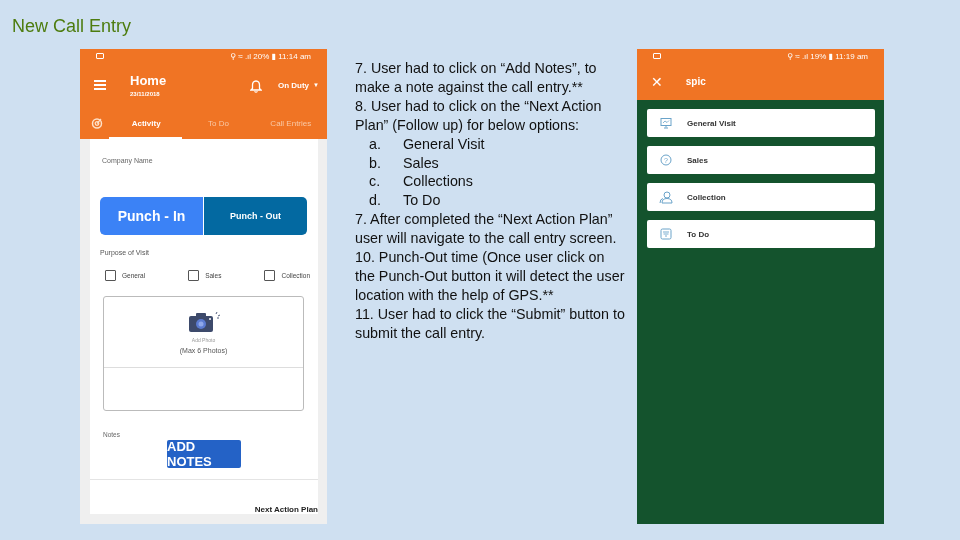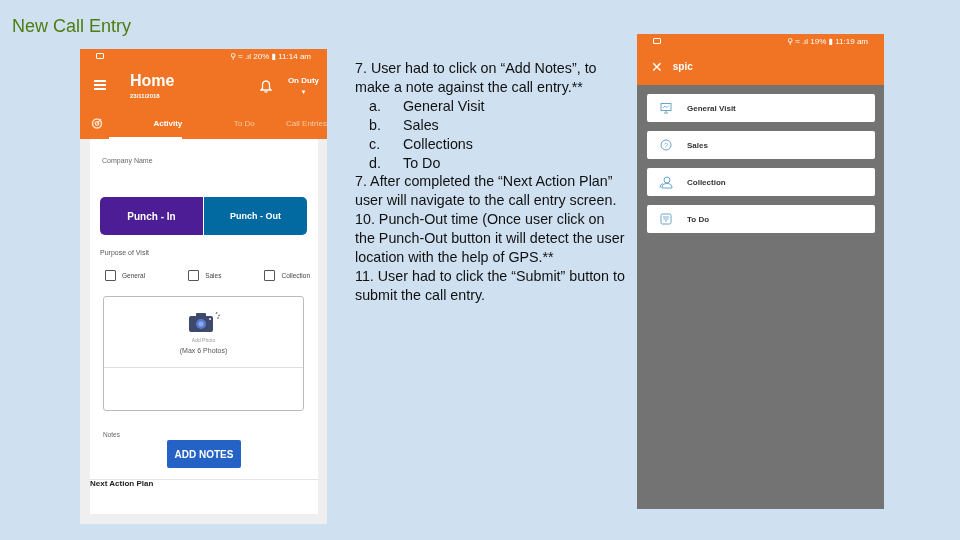--- a/index.html
+++ b/index.html
@@ -25,81 +25,81 @@
     height: 14px; display: flex; align-items: center; justify-content: space-between;
     padding: 0 16px; font-size: 8px; color: #fff;
   }
   .status-bar .img-icon { width: 8px; height: 6px; border: 1px solid #fff; border-radius: 1px; }
   .appbar1 {
     height: 44px; display: flex; align-items: center; padding: 0 8px;
   }
   .hamburger { width: 12px; display: flex; flex-direction: column; gap: 2px; margin-left: 6px; }
   .hamburger span { height: 2px; background: #fff; display: block; }
   .home-block { margin-left: 24px; }
-  .home-title { font-size: 16px; font-weight: bold; }
+  .home-title { font-size: 13px; font-weight: bold; }
   .home-date { font-size: 6px; font-weight: bold; margin-top: 3px; }
   .bell { margin-left: auto; width: 12px; height: 13px; position: relative; }
   .bell svg { width: 12px; height: 13px; }
-  .duty { margin-left: 16px; font-size: 8px; font-weight: bold; display: flex; align-items: center; gap: 4px; flex-direction: column; }
+  .duty { margin-left: 16px; font-size: 8px; font-weight: bold; display: flex; align-items: center; gap: 4px; }
   .duty .caret { font-size: 6px; }
   .tabs1 { height: 32px; display: flex; align-items: center; font-size: 8px; position: relative; }
   .tabs1 .target { width: 26px; display: flex; justify-content: center; margin-left: 4px; }
-  .tab { flex: 1; text-align: right; }
+  .tab { flex: 1; text-align: center; }
   .tab.active { font-weight: bold; color: #fff; }
   .tab.inactive { color: #f9c9a6; }
   .tab-underline { position: absolute; left: 29px; bottom: 0; width: 73px; height: 2px; background: #fff; }
 
   .content1 {
     position: absolute; left: 10px; top: 90px; width: 228px; height: 375px; background: #fff;
   }
   .label-sm { font-size: 7px; color: #666; }
   .company-label { position: absolute; left: 12px; top: 18px; }
   .company-input {
     position: absolute; left: 11px; top: 32px; width: 205px; height: 15px;
     border-bottom: 1px solid #ccc; font-size: 13px; color: #999; display: flex; align-items: center; justify-content: flex-start; padding: 0 2px 0 1px; margin-top: 48px;
   }
   .punch-row { position: absolute; left: 10px; top: 58px; width: 207px; height: 38px; display: flex; border-radius: 5px; overflow: hidden; }
-  .punch-in { flex: 1; background: #4c1d95; color: #fff; font-size: 10px; font-weight: bold; display: flex; align-items: center; justify-content: center; }
+  .punch-in { flex: 1; background: #3b82f6; color: #fff; font-size: 14px; font-weight: bold; display: flex; align-items: center; justify-content: center; }
   .punch-out { flex: 1; background: #0369a1; color: #fff; font-size: 9px; font-weight: bold; display: flex; align-items: center; justify-content: center; border-left: 1px solid #fff; }
   .purpose-label { position: absolute; left: 10px; top: 110px; font-size: 7px; color: #555; }
   .checks { position: absolute; left: 15px; top: 131px; width: 205px; display: flex; justify-content: space-between; }
   .check-item { display: flex; align-items: center; gap: 6px; font-size: 6.5px; color: #444; }
   .cbox { width: 11px; height: 11px; border: 1.5px solid #555; border-radius: 1px; }
   .photo-box {
     position: absolute; left: 13px; top: 157px; width: 201px; height: 115px;
     border: 1px solid #bbb; border-radius: 3px;
   }
   .photo-top { height: 71px; border-bottom: 1px solid #ddd; display: flex; flex-direction: column; align-items: center; padding-top: 14px; }
   .add-photo { font-size: 5px; color: #999; margin-top: 4px; }
   .max-photos { font-size: 7px; color: #555; margin-top: 4px; }
   .notes-label { position: absolute; left: 13px; top: 292px; font-size: 6.5px; color: #666; }
   .add-notes-btn {
     position: absolute; left: 77px; top: 301px; width: 74px; height: 28px;
-    background: #2462c6; color: #fff; font-size: 10px; font-weight: bold;
+    background: #2462c6; color: #fff; font-size: 13px; font-weight: bold;
     display: flex; align-items: center; justify-content: center; border-radius: 2px;
   }
   .divider1 { position: absolute; left: 0; top: 340px; width: 100%; height: 1px; background: #e4e4e4; }
-  .next-action { position: absolute; left: 0; top: 340px; width: 100%; text-align: left; font-size: 8px; font-weight: bold; color: #222; }
+  .next-action { position: absolute; left: 0; top: 366px; width: 100%; text-align: right; font-size: 8px; font-weight: bold; color: #222; }
 
   
   .notes-text {
     position: absolute; left: 355px; top: 59px; width: 270px;
     font-size: 14.3px; line-height: 18.9px; color: #111;
   }
   .notes-text .sub { display: flex; padding-left: 14px; }
   .notes-text .sub .letter { width: 34px; }
 
   
   .phone2 {
-    position: absolute; left: 637px; top: 34px; width: 247px; height: 475px;
-    background: #737373; overflow: hidden;
+    position: absolute; left: 637px; top: 49px; width: 247px; height: 475px;
+    background: #14532d; overflow: hidden;
   }
   .appbar2 { height: 37px; display: flex; align-items: center; padding: 0 14px; }
   .close-x { font-size: 14px; color: #fff; }
-  .spic-title { margin-left: 10px; font-size: 10px; font-weight: bold; }
+  .spic-title { margin-left: 23px; font-size: 10px; font-weight: bold; }
   .plan-list { position: absolute; left: 10px; top: 60px; width: 228px; }
   .plan-item {
     height: 28px; background: #fff; border-radius: 2px; margin-bottom: 9px;
     display: flex; align-items: center; padding-left: 12px;
   }
   .plan-item .ic { width: 14px; height: 14px; display: flex; align-items: center; justify-content: center; }
   .plan-item .lbl { margin-left: 14px; font-size: 8px; font-weight: bold; color: #333; }
 </style>
 </head>
 <body>
@@ -198,20 +198,21 @@
     </div>
     <div class="notes-label">Notes</div>
     <div class="add-notes-btn">ADD NOTES</div>
     <div class="divider1"></div>
     <div class="next-action">Next Action Plan</div>
   </div>
 </div>
 
 <div class="notes-text">
   <div>7. User had to click on “Add Notes”, to make a note against the call entry.**</div>
+  <div>8. User had to click on the “Next Action Plan” (Follow up) for  below options:</div>
   <div class="sub">
     <span class="letter">a.</span>
     <span>General Visit</span>
   </div>
   <div class="sub">
     <span class="letter">b.</span>
     <span>Sales</span>
   </div>
   <div class="sub">
     <span class="letter">c.</span>

